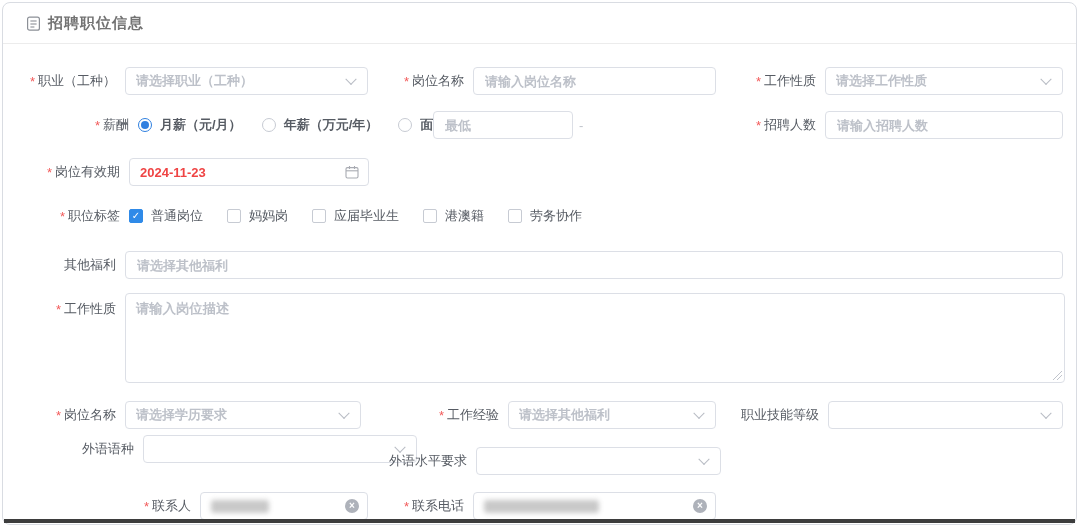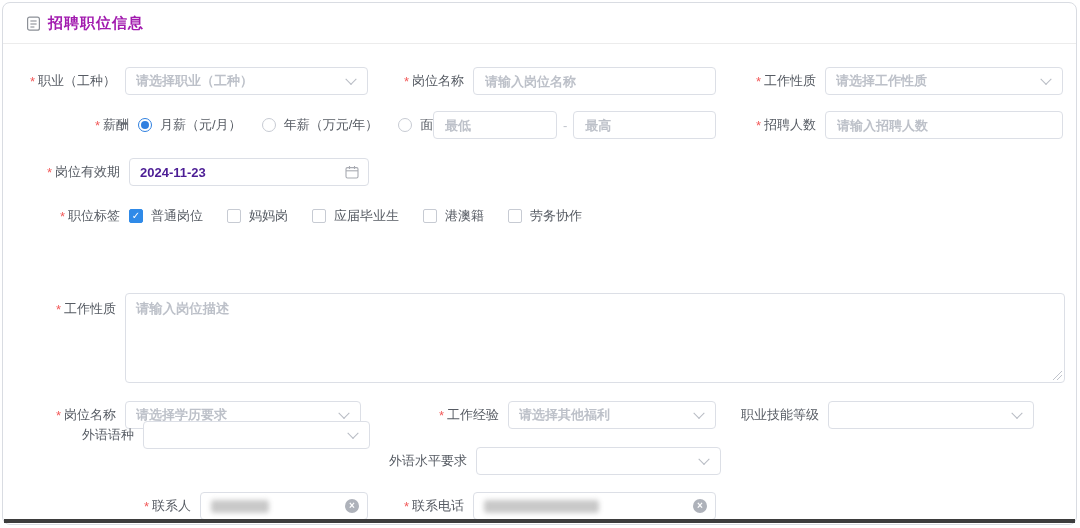--- a/index.html
+++ b/index.html
@@ -1,40 +1,40 @@
 <!DOCTYPE html>
 <html><head>
 <meta charset="utf-8">
 <style>
   html,body{margin:0;padding:0;background:#fff;font-family:"Liberation Sans","DejaVu Sans",sans-serif;}
   .stage{position:relative;width:1080px;height:528px;background:#fff;overflow:hidden;}
   .card{position:absolute;left:2px;top:2px;width:1075px;height:523px;background:#fff;
         border:1px solid #d9dce2;border-radius:8px;box-sizing:border-box;}
   
   .hdr-icon{position:absolute;left:24px;top:13px;width:13px;height:15px;}
-  .hdr-title{position:absolute;left:45px;top:11px;font-size:15px;font-weight:bold;color:#a21caf;letter-spacing:1px;}
+  .hdr-title{position:absolute;left:45px;top:11px;font-size:15px;font-weight:bold;color:#737373;letter-spacing:1px;}
   .hdr-divider{position:absolute;left:0;right:0;top:40px;height:1px;background:#ececec;}
   
   .fi{position:absolute;height:28px;display:flex;align-items:center;}
   .lbl{position:absolute;right:100%;top:50%;transform:translateY(-50%);padding-right:9px;
        white-space:nowrap;color:#565b63;font-size:13px;display:flex;align-items:center;}
   .fi-ta .lbl{top:7px;transform:none;}
   .req{color:#f25a5a;margin-right:3px;font-size:13px;}
   .box{width:100%;height:28px;border:1px solid #dcdfe6;border-radius:4px;background:#fff;
        display:flex;align-items:center;padding:0 10px;box-sizing:border-box;position:relative;font-weight:bold;}
   .ph{color:#bdc1c9;font-size:13px;white-space:nowrap;overflow:hidden;}
-  .val{color:#4c1d95;font-size:13px;white-space:nowrap;}
+  .val{color:#ef4444;font-size:13px;white-space:nowrap;}
   input.box{font-size:13px;color:#565b63;outline:none;font-family:inherit;padding-left:11px;}
   input.box::placeholder{color:#bdc1c9;}
   .chev{position:absolute;right:12px;top:50%;width:7px;height:7px;
         border-right:1.4px solid #b8bcc4;border-bottom:1.4px solid #b8bcc4;
         transform:translateY(-72%) rotate(45deg);}
   .cal{position:absolute;right:9px;top:50%;transform:translateY(-50%);}
   
-  .rgroup{display:flex;align-items:flex-start;gap:20px;}
+  .rgroup{display:flex;align-items:flex-start;gap:20px;font-weight:bold;}
   .ritem{display:flex;align-items:center;cursor:pointer;}
   .radio{width:14px;height:14px;border-radius:50%;border:1px solid #c7cbd3;background:#fff;
          box-sizing:border-box;margin-right:8px;position:relative;flex:none;}
   .radio.on{border-color:#2f7fe0;}
   .radio.on::after{content:'';position:absolute;inset:2px;border-radius:50%;background:#2f7fe0;}
   .rtext,.ctext{font-size:13px;color:#565b63;white-space:nowrap;}
   .dash{color:#c0c4cc;font-size:13px;margin:0 6px;}
   
   .cgroup{display:flex;align-items:center;gap:24px;}
   .citem{display:flex;align-items:center;cursor:pointer;}
@@ -113,23 +113,22 @@
           <span class="rtext">年薪（万元/年）</span>
         </span>
         <span class="ritem">
           <span class="radio"></span>
           <span class="rtext">面议</span>
         </span>
       </div>
     </div>
 
     <div class="fi" style="left:430px;top:108px;width:283px">
-      <input class="box" style="width: 124px; flex: 0 0 auto;" placeholder="最低">
+      <input class="box" style="width: 140px; flex: 0 0 auto;" placeholder="最低">
       <span class="dash">-</span>
-      <input class="box" style="flex: 1 1 0%;" placeholder="最高">
     </div>
 
     <div class="fi" style="left:822px;top:108px;width:238px">
       <label class="lbl">
         <span class="req">*</span>
         <span>招聘人数</span>
       </label>
       <input class="box" placeholder="请输入招聘人数" style="">
     </div>
 
@@ -171,20 +170,26 @@
           <span class="cb"></span>
           <span class="ctext">港澳籍</span>
         </span>
         <span class="citem">
           <span class="cb"></span>
           <span class="ctext">劳务协作</span>
         </span>
       </div>
     </div>
 
+    <div class="fi" style="left:122px;top:248px;width:938px">
+      <label class="lbl">
+        <span>其他福利</span>
+      </label>
+      <input class="box" placeholder="请选择其他福利" style="">
+    </div>
 
     <div class="fi fi-ta" style="left:122px;top:290px;width:940px;height:90px">
       <label class="lbl">
         <span class="req">*</span>
         <span>工作性质</span>
       </label>
       <textarea class="box" placeholder="请输入岗位描述" style=""></textarea>
       <svg class="resize-h" width="10" height="10">
         <line x1="10" y1="1" x2="1" y2="10" stroke="#c0c4cc" stroke-width="1"></line>
         <line x1="10" y1="5" x2="5" y2="10" stroke="#c0c4cc" stroke-width="1"></line>
@@ -206,31 +211,31 @@
       <label class="lbl">
         <span class="req">*</span>
         <span>工作经验</span>
       </label>
       <div class="box">
         <span class="ph">请选择其他福利</span>
         <span class="chev"></span>
       </div>
     </div>
 
-    <div class="fi" style="left:825px;top:398px;width:206px">
+    <div class="fi" style="left:825px;top:398px;width:235px">
       <label class="lbl">
         <span>职业技能等级</span>
       </label>
       <div class="box">
         <span class="ph"></span>
         <span class="chev"></span>
       </div>
     </div>
 
-    <div class="fi" style="left:140px;top:418px;width:227px">
+    <div class="fi" style="left:140px;top:432px;width:274px">
       <label class="lbl">
         <span>外语语种</span>
       </label>
       <div class="box">
         <span class="ph"></span>
         <span class="chev"></span>
       </div>
     </div>
 
     <div class="fi" style="left:473px;top:444px;width:245px">

